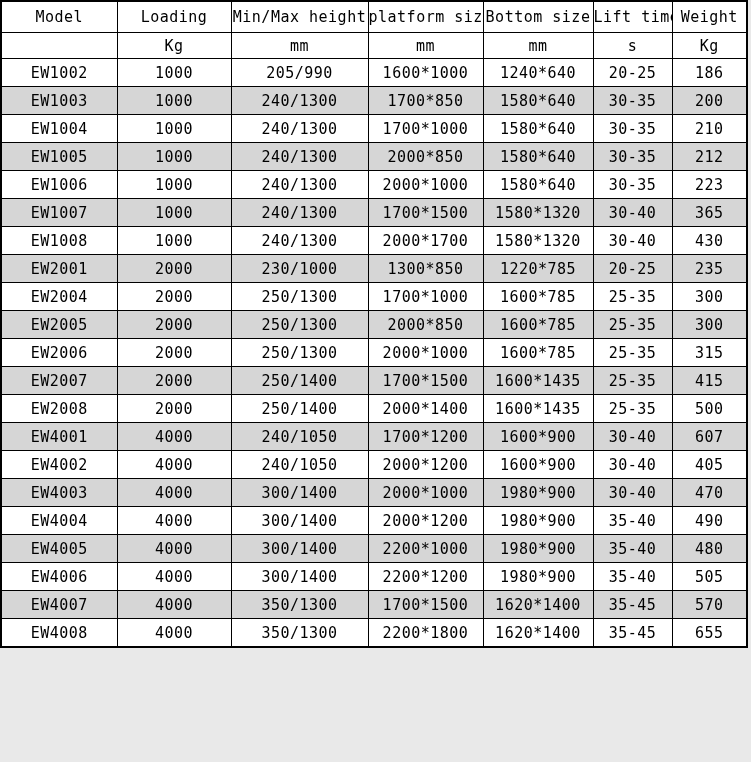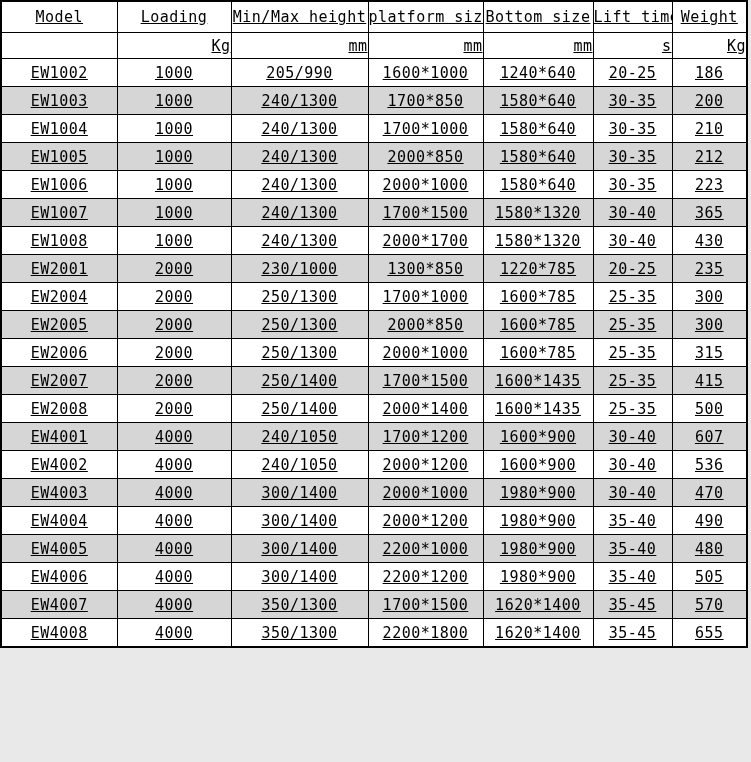--- a/index.html
+++ b/index.html
@@ -9,21 +9,20 @@
   body {
     width: 751px;
     height: 762px;
     background: #e9e9e9;
     font-family: "DejaVu Sans Mono", "Liberation Mono", monospace;
     color: #000000;
     overflow: hidden;
   }
   .table-wrap {
     padding: 0;
-    text-decoration: underline;
   }
   table.spec-table {
     border-collapse: collapse;
     table-layout: fixed;
     width: 748px;
     border: 2px solid #000000;
     background: #ffffff;
   }
   table.spec-table th,
   table.spec-table td {
@@ -37,21 +36,20 @@
     white-space: nowrap;
     letter-spacing: 0.5px;
   }
   table.spec-table thead th {
     height: 30px;
     background: #ffffff;
   }
   table.spec-table tr.units-row td {
     height: 25px;
     background: #ffffff;
-    text-align: right;
   }
   table.spec-table tbody tr.data-row td {
     height: 27px;
     background: #ffffff;
   }
   table.spec-table tbody tr.data-row.alt td {
     background: #d6d6d6;
   }
   col.c-model   { width: 116px; }
   col.c-loading { width: 114px; }
@@ -222,21 +220,21 @@
           <td>30-40</td>
           <td>607</td>
         </tr>
         <tr class="data-row">
           <td>EW4002</td>
           <td>4000</td>
           <td>240/1050</td>
           <td>2000*1200</td>
           <td>1600*900</td>
           <td>30-40</td>
-          <td>536</td>
+          <td>405</td>
         </tr>
         <tr class="data-row alt">
           <td>EW4003</td>
           <td>4000</td>
           <td>300/1400</td>
           <td>2000*1000</td>
           <td>1980*900</td>
           <td>30-40</td>
           <td>470</td>
         </tr>

